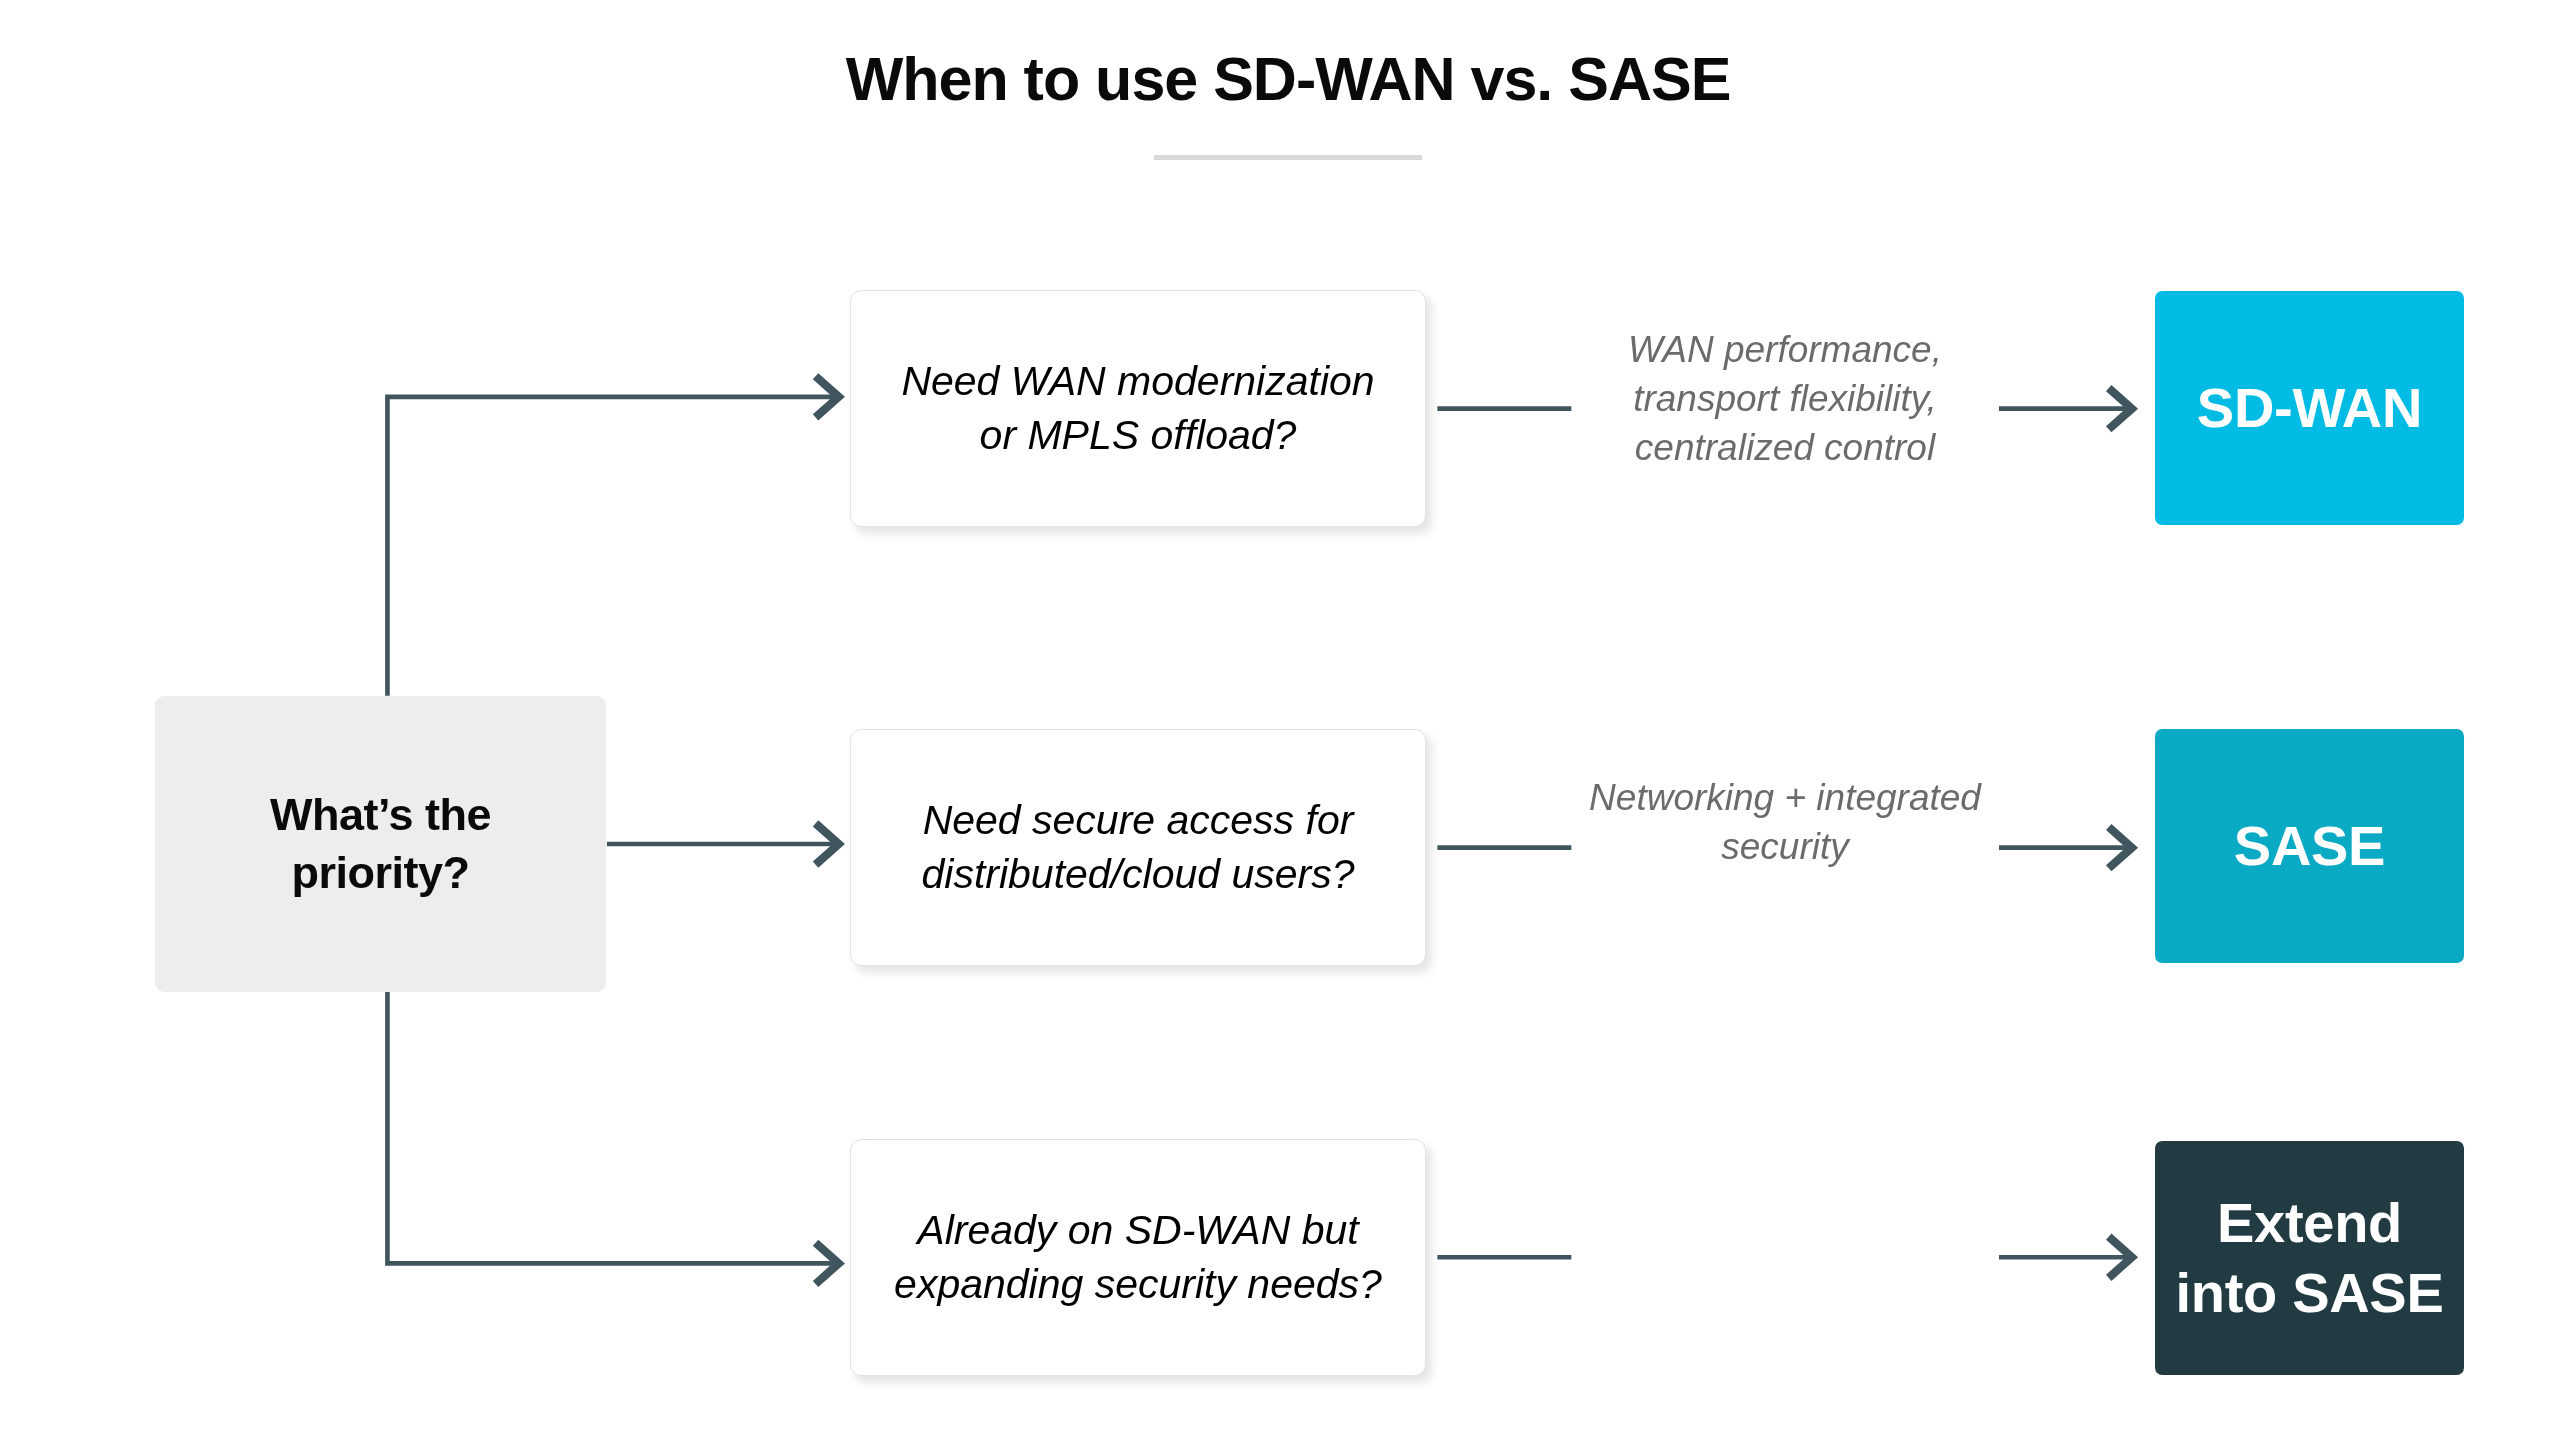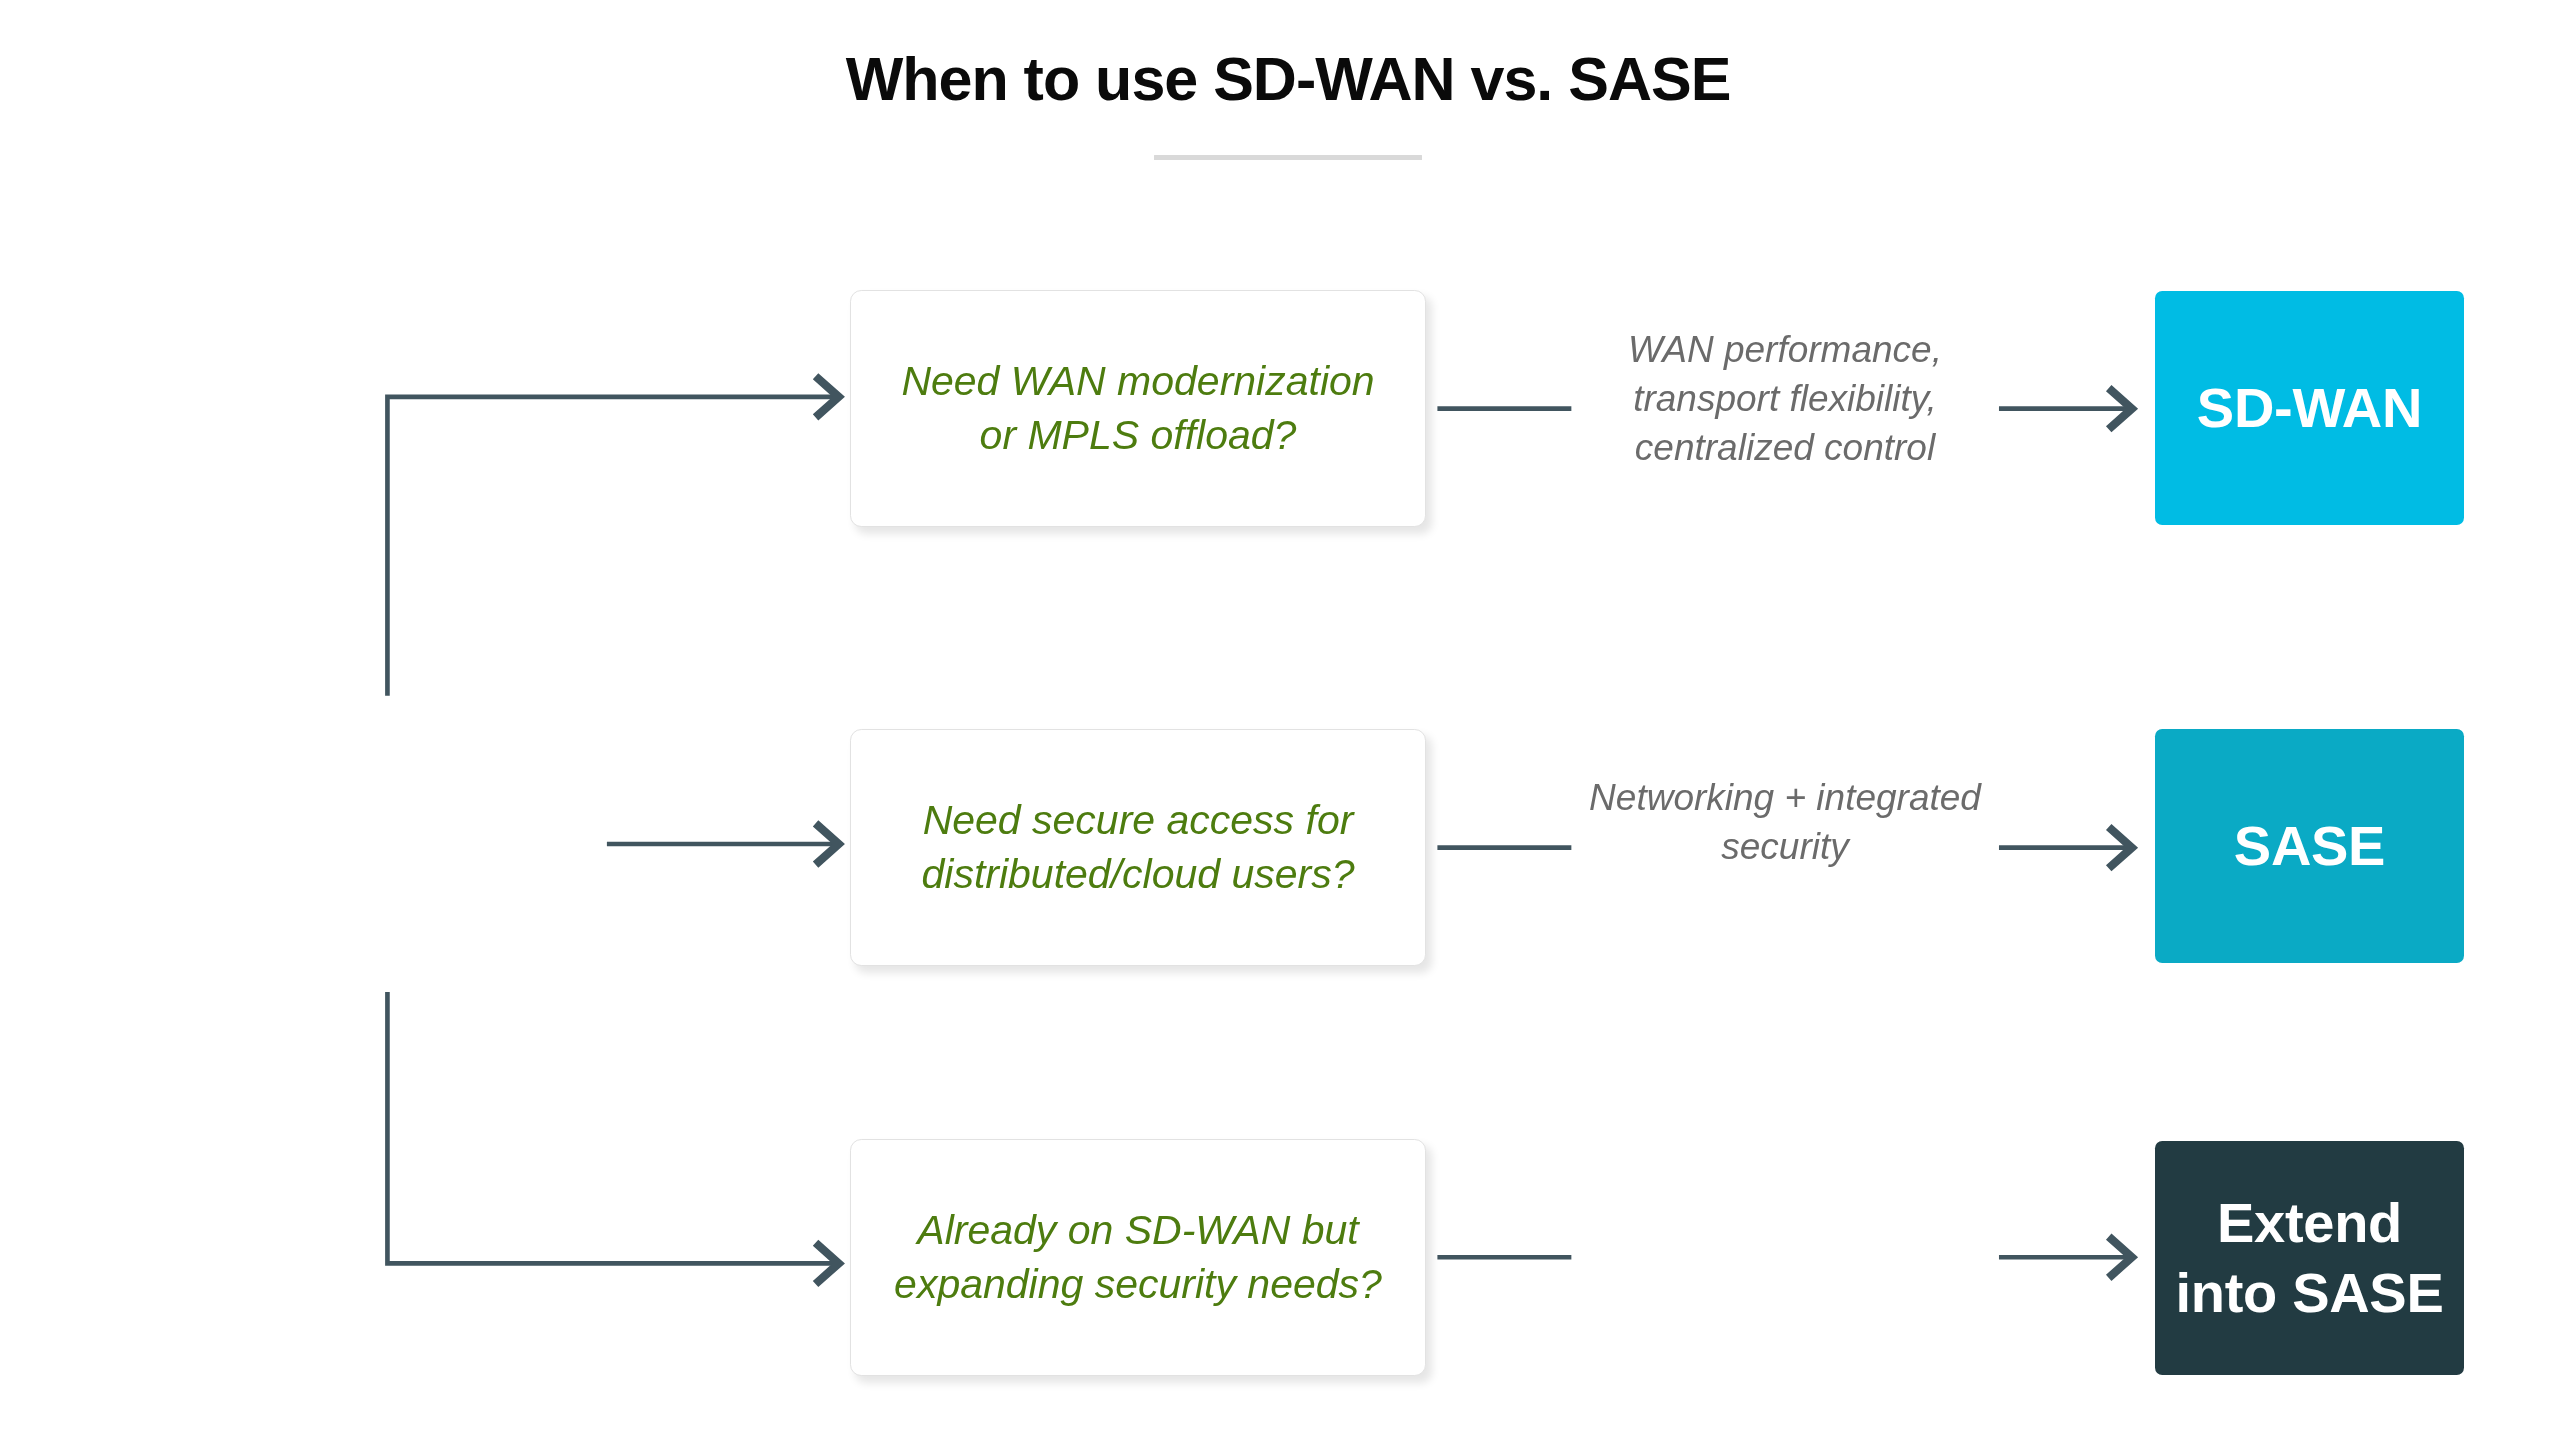--- a/index.html
+++ b/index.html
@@ -94,21 +94,21 @@
     align-items: center;
     justify-content: center;
     text-align: center;
     box-sizing: border-box;
     padding: 15.5px 30px;
   }
   .question-box .question-text {
     font-size: 41px;
     font-style: italic;
     font-weight: 400;
-    color: #4d7c0f;
+    color: #000000;
     line-height: 1.30;
   }
   #question-box-1 { top: 290px;  height: 237px; }
   #question-box-2 { top: 729px; height: 237px; }
   #question-box-3 { top: 1139px; height: 237px; }
 
   
   .reason-label {
     position: absolute;
     left: 1561px;
@@ -195,20 +195,23 @@
     <path class="conn" d="M 3880 793 L 4140 793"></path>
     <polyline class="head" points="4093,753 4138,793 4093,833"></polyline>
 
     <path class="conn" d="M 3880 1645 L 4140 1645"></path>
     <polyline class="head" points="4093,1605 4138,1645 4093,1685"></polyline>
 
     <path class="conn" d="M 3880 2440 L 4140 2440"></path>
     <polyline class="head" points="4093,2400 4138,2440 4093,2480"></polyline>
   </svg>
 
+  <div id="decision-box">
+    <span class="decision-text">What’s the priority?</span>
+  </div>
 
   <div id="question-box-1" class="question-box">
     <span class="question-text">Need WAN modernization or MPLS offload?</span>
   </div>
 
   <div id="question-box-3" class="question-box">
     <span class="question-text">Already on SD-WAN but expanding security needs?</span>
   </div>
 
   <div id="question-box-2" class="question-box">

